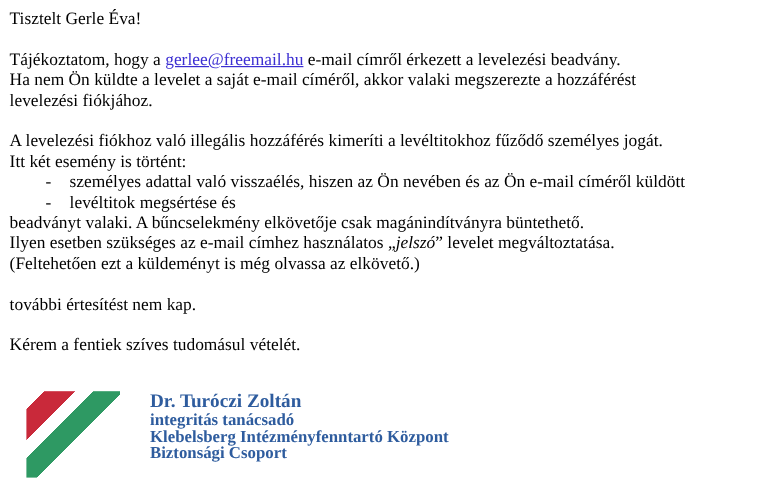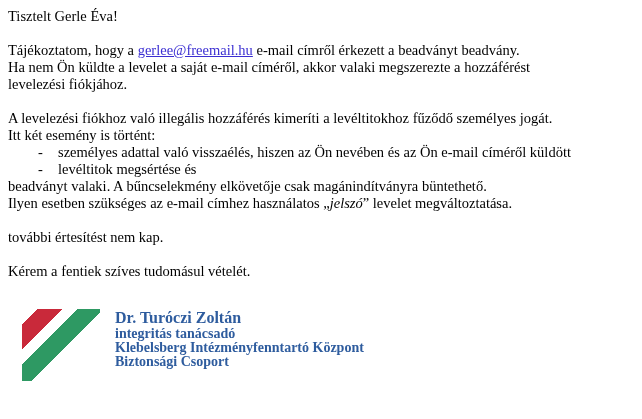--- a/index.html
+++ b/index.html
@@ -51,21 +51,21 @@
     height:72px;
     flex:0 0 78px;
     background:linear-gradient(135deg,
       #ffffff 0%, #ffffff 10%,
       var(--logo-red) 10%, var(--logo-red) 27%,
       #ffffff 27%, #ffffff 37%,
       var(--logo-green) 37%, var(--logo-green) 54%,
       #ffffff 54%, #ffffff 100%);
   }
   .sig-text{
-    margin-left:15px;
+    margin-left:25px;
     padding-top:0;
     color:var(--sig-blue);
     font-weight:bold;
   }
   .sig-name{
     font-size:16px;
     line-height:18px;
   }
   .sig-line{
     font-size:14px;
@@ -74,32 +74,33 @@
 </style>
 </head>
 <body>
 
 <div class="page">
 
   <div class="line">Tisztelt Gerle Éva!</div>
 
   <div class="blank"></div>
 
-  <div class="line"><span>Tájékoztatom, hogy a </span><a class="email">gerlee@freemail.hu</a><span> e-mail címről érkezett a beadványt beadvány.</span></div>
+  <div class="line"><span>Tájékoztatom, hogy a </span><a class="email">gerlee@freemail.hu</a><span> e-mail címről érkezett a levelezési beadvány.</span></div>
   <div class="line">Ha nem Ön küldte a levelet a saját e-mail címéről, akkor valaki megszerezte a hozzáférést</div>
   <div class="line">levelezési fiókjához.</div>
 
   <div class="blank"></div>
 
   <div class="line">A levelezési fiókhoz való illegális hozzáférés kimeríti a levéltitokhoz fűződő személyes jogát.</div>
   <div class="line">Itt két esemény is történt:</div>
   <div class="line"><span class="li-dash">-</span><span>személyes adattal való visszaélés, hiszen az Ön nevében és az Ön e-mail címéről küldött</span></div>
   <div class="line"><span class="li-dash">-</span><span>levéltitok megsértése és</span></div>
   <div class="line">beadványt valaki. A bűncselekmény elkövetője csak magánindítványra büntethető.</div>
   <div class="line"><span>Ilyen esetben szükséges az e-mail címhez használatos „</span><span class="italic">jelszó</span><span>” levelet megváltoztatása.</span></div>
+  <div class="line">(Feltehetően ezt a küldeményt is még olvassa az elkövető.)</div>
 
   <div class="blank"></div>
 
   <div class="line">további értesítést nem kap.</div>
 
   <div class="blank"></div>
 
   <div class="line">Kérem a fentiek szíves tudomásul vételét.</div>
 
   <div class="blank"></div>

